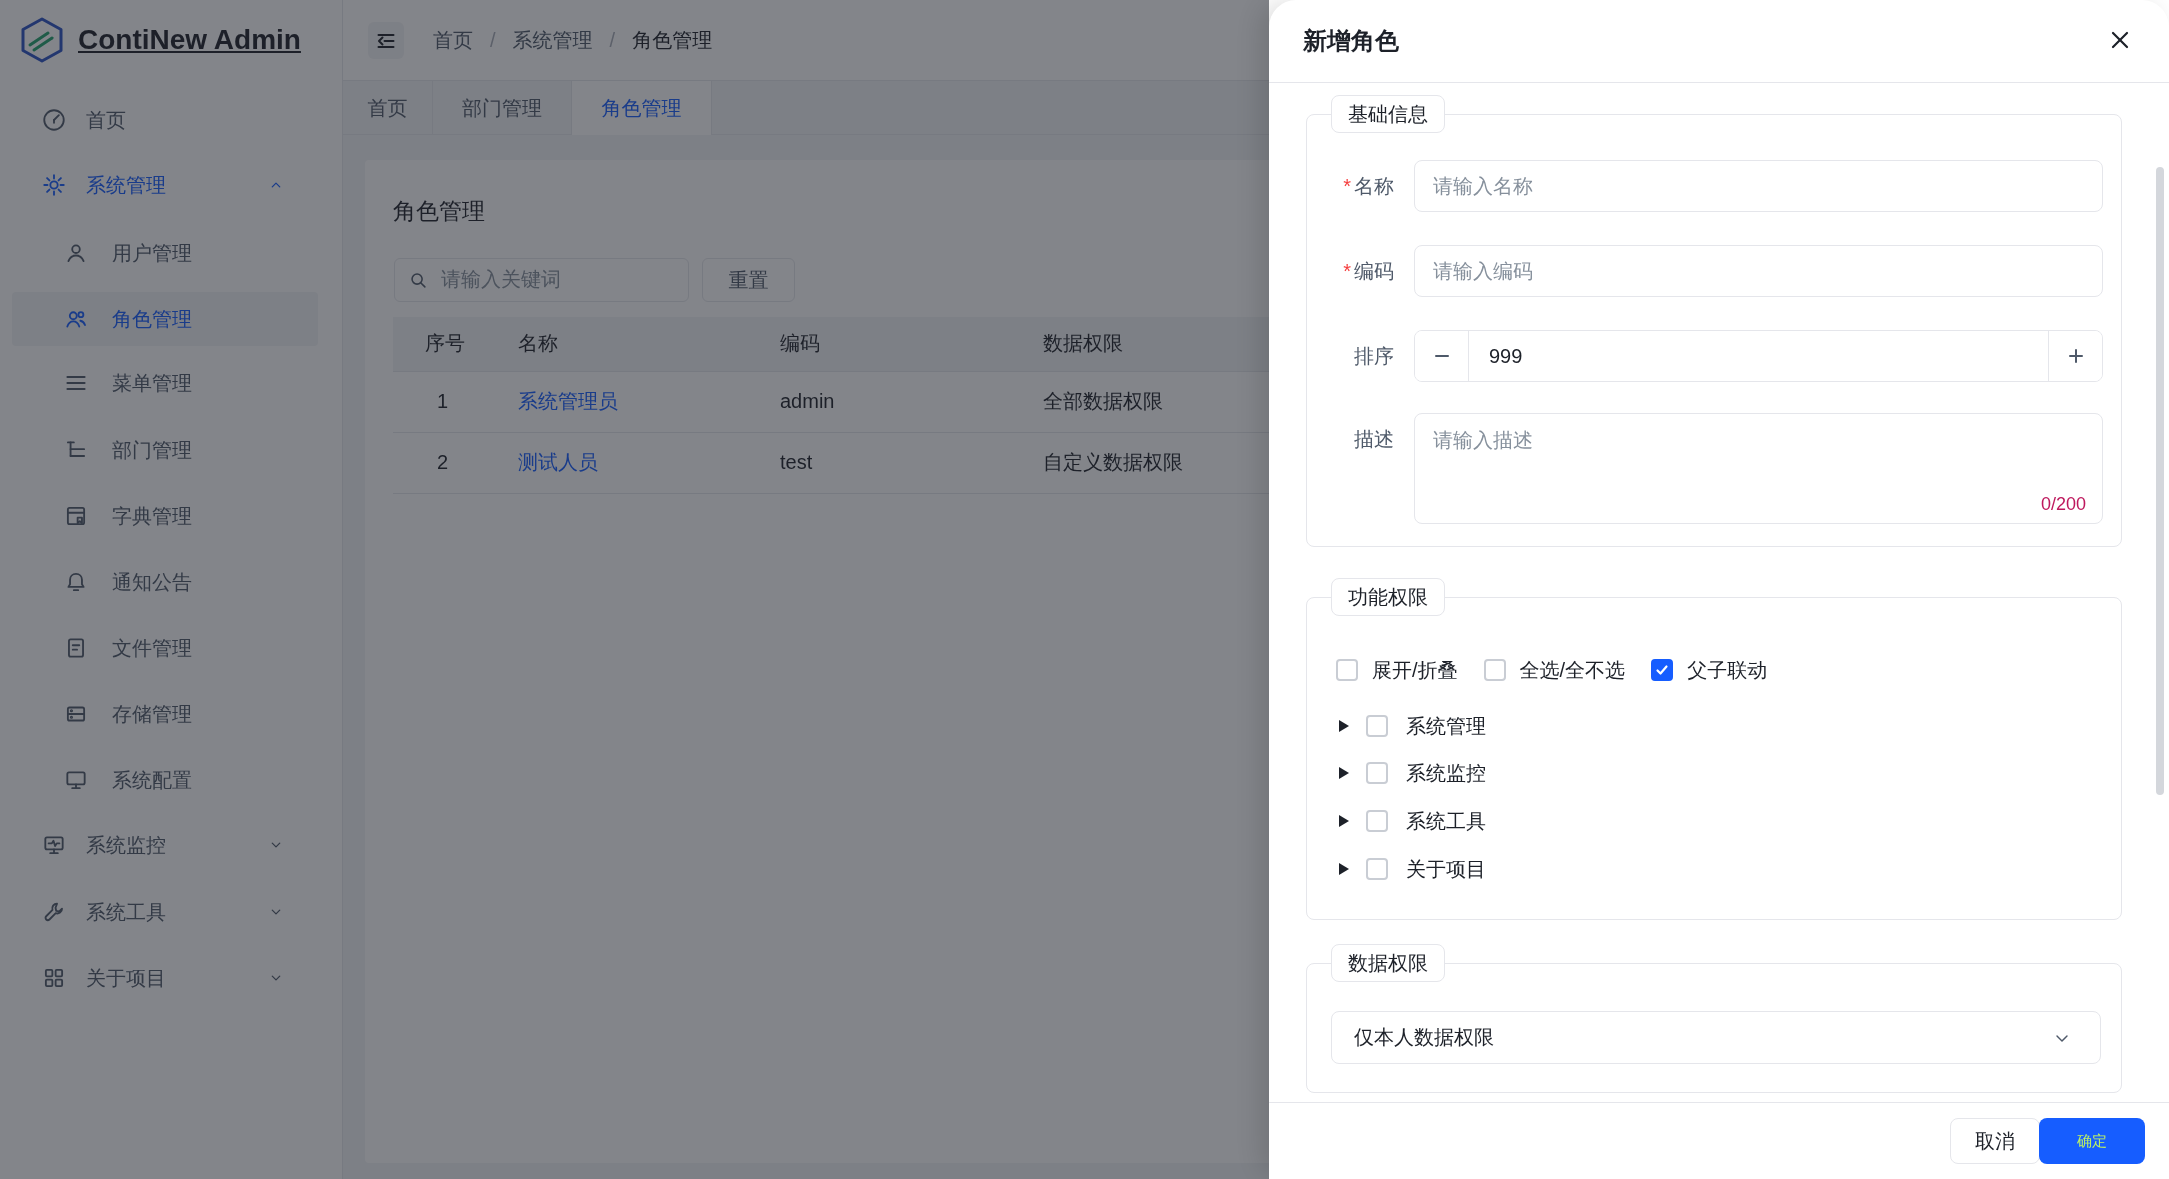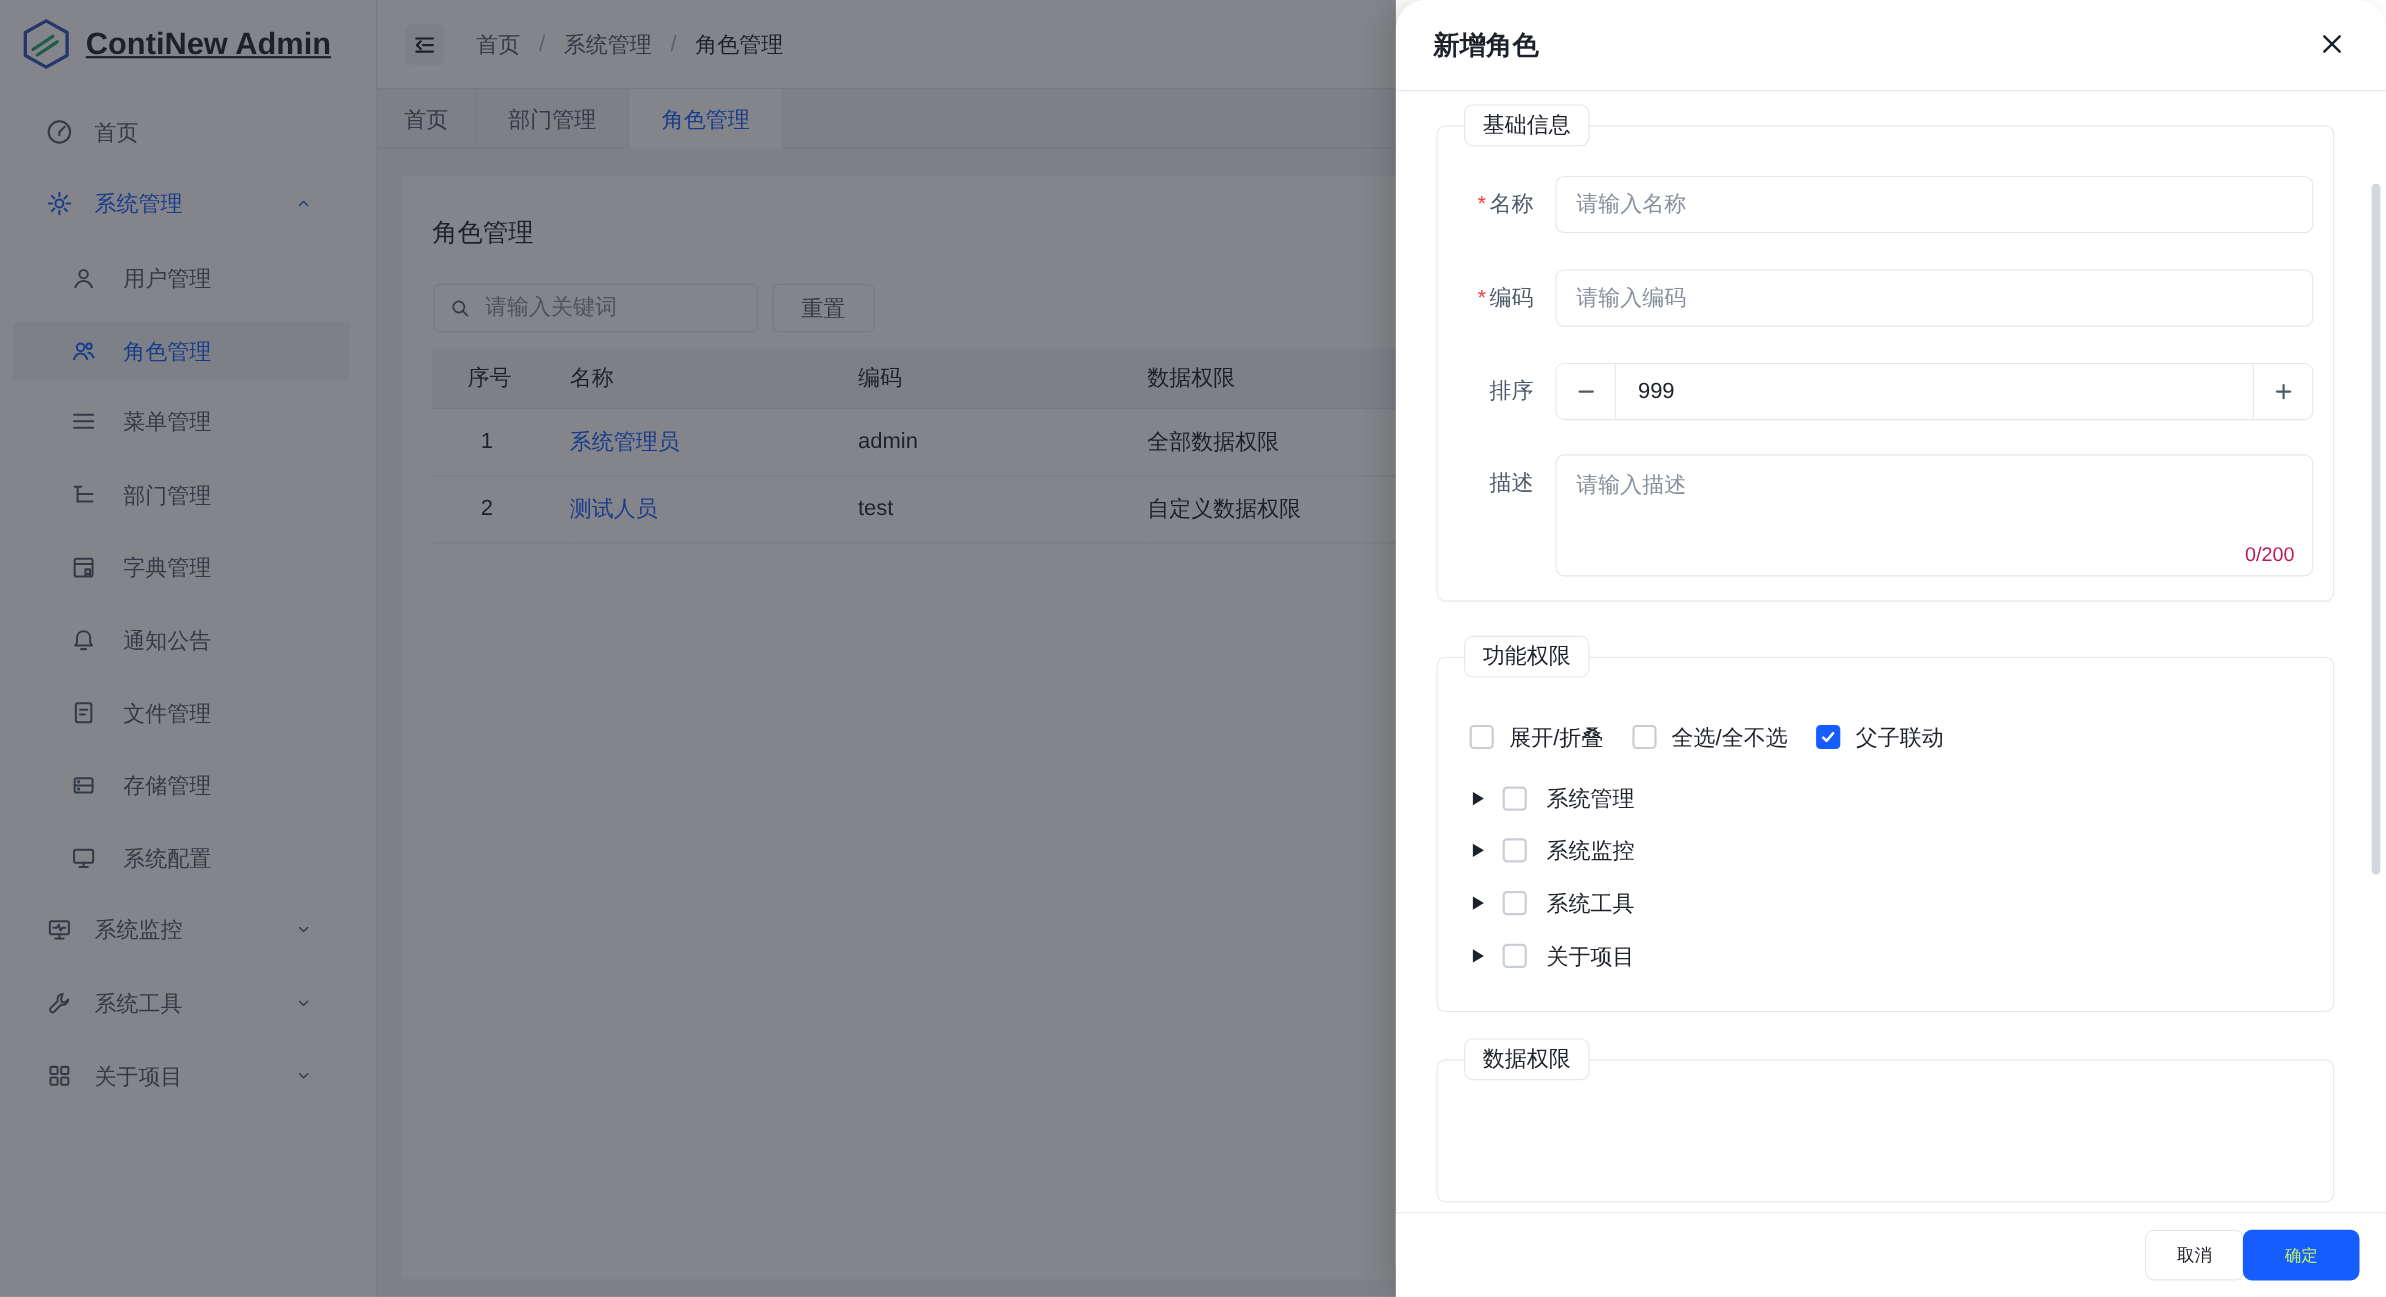--- a/index.html
+++ b/index.html
@@ -78,21 +78,21 @@
   .cb.checked { background:#165dff; border-color:#165dff; display:flex; align-items:center; justify-content:center; }
   .tree-row { position:absolute; left:0; height:34px; display:flex; align-items:center; padding-left:32px; cursor:pointer; }
   .caret { width:0; height:0; border-left:10px solid #1d2129; border-top:6px solid transparent; border-bottom:6px solid transparent; }
   .tree-row .cb { margin-left:17px; }
   .tree-row .tlabel { margin-left:18px; color:#1d2129; }
   .select { position:absolute; left:24px; top:47px; width:770px; height:53px; border:1px solid #e5e6eb; border-radius:8px; background:#fff; display:flex; align-items:center; cursor:pointer; }
   .select .sval { margin-left:22px; color:#1d2129; }
   .select .schev { position:absolute; right:28px; width:20px; height:20px; color:#4e5969; }
   .scroll-thumb { position:absolute; left:887px; top:167px; width:8px; height:628px; background:#d4d7dc; border-radius:4px; }
   .dfooter { position:absolute; left:0; bottom:0; width:100%; height:77px; border-top:1px solid #e5e6eb; background:#fff; }
-  .btn-cancel { position:absolute; right:129px; top:15px; width:90px; height:46px; background:#fff; border:1px solid #e5e6eb; border-radius:8px; font:inherit; font-size:16px; color:#1d2129; cursor:pointer; }
+  .btn-cancel { position:absolute; right:129px; top:15px; width:90px; height:46px; background:#fff; border:1px solid #e5e6eb; border-radius:8px; font:inherit; font-size:20px; color:#1d2129; cursor:pointer; }
   .btn-confirm { position:absolute; right:24px; top:15px; width:106px; height:46px; background:#165dff; border:none; border-radius:8px; font:inherit; font-size:15px; color:#bef264; cursor:pointer; }
 </style>
 </head>
 <body>
 
 <div class="stage">
 
   <aside class="sidebar">
     <div class="logo">
       <svg width="44" height="48" viewBox="0 0 44 48">
@@ -403,20 +403,28 @@
       </div>
       <div class="tree-row" style="top:254px">
         <span class="caret"></span>
         <span class="cb"></span>
         <span class="tlabel">关于项目</span>
       </div>
     </section>
 
     <section class="fieldset" style="top:963px; height:130px;">
       <span class="legend-chip">数据权限</span>
+      <div class="select">
+        <span class="sval">仅本人数据权限</span>
+        <span class="schev">
+          <svg class="lineic" viewBox="0 0 24 24" style="stroke:#4e5969">
+              <polyline points="6,9.5 12,15.5 18,9.5"></polyline>
+            </svg>
+        </span>
+      </div>
     </section>
 
     <div class="scroll-thumb"></div>
 
     <div class="dfooter">
       <button class="btn-cancel">取消</button>
       <button class="btn-confirm">确定</button>
     </div>
   </aside>
 

